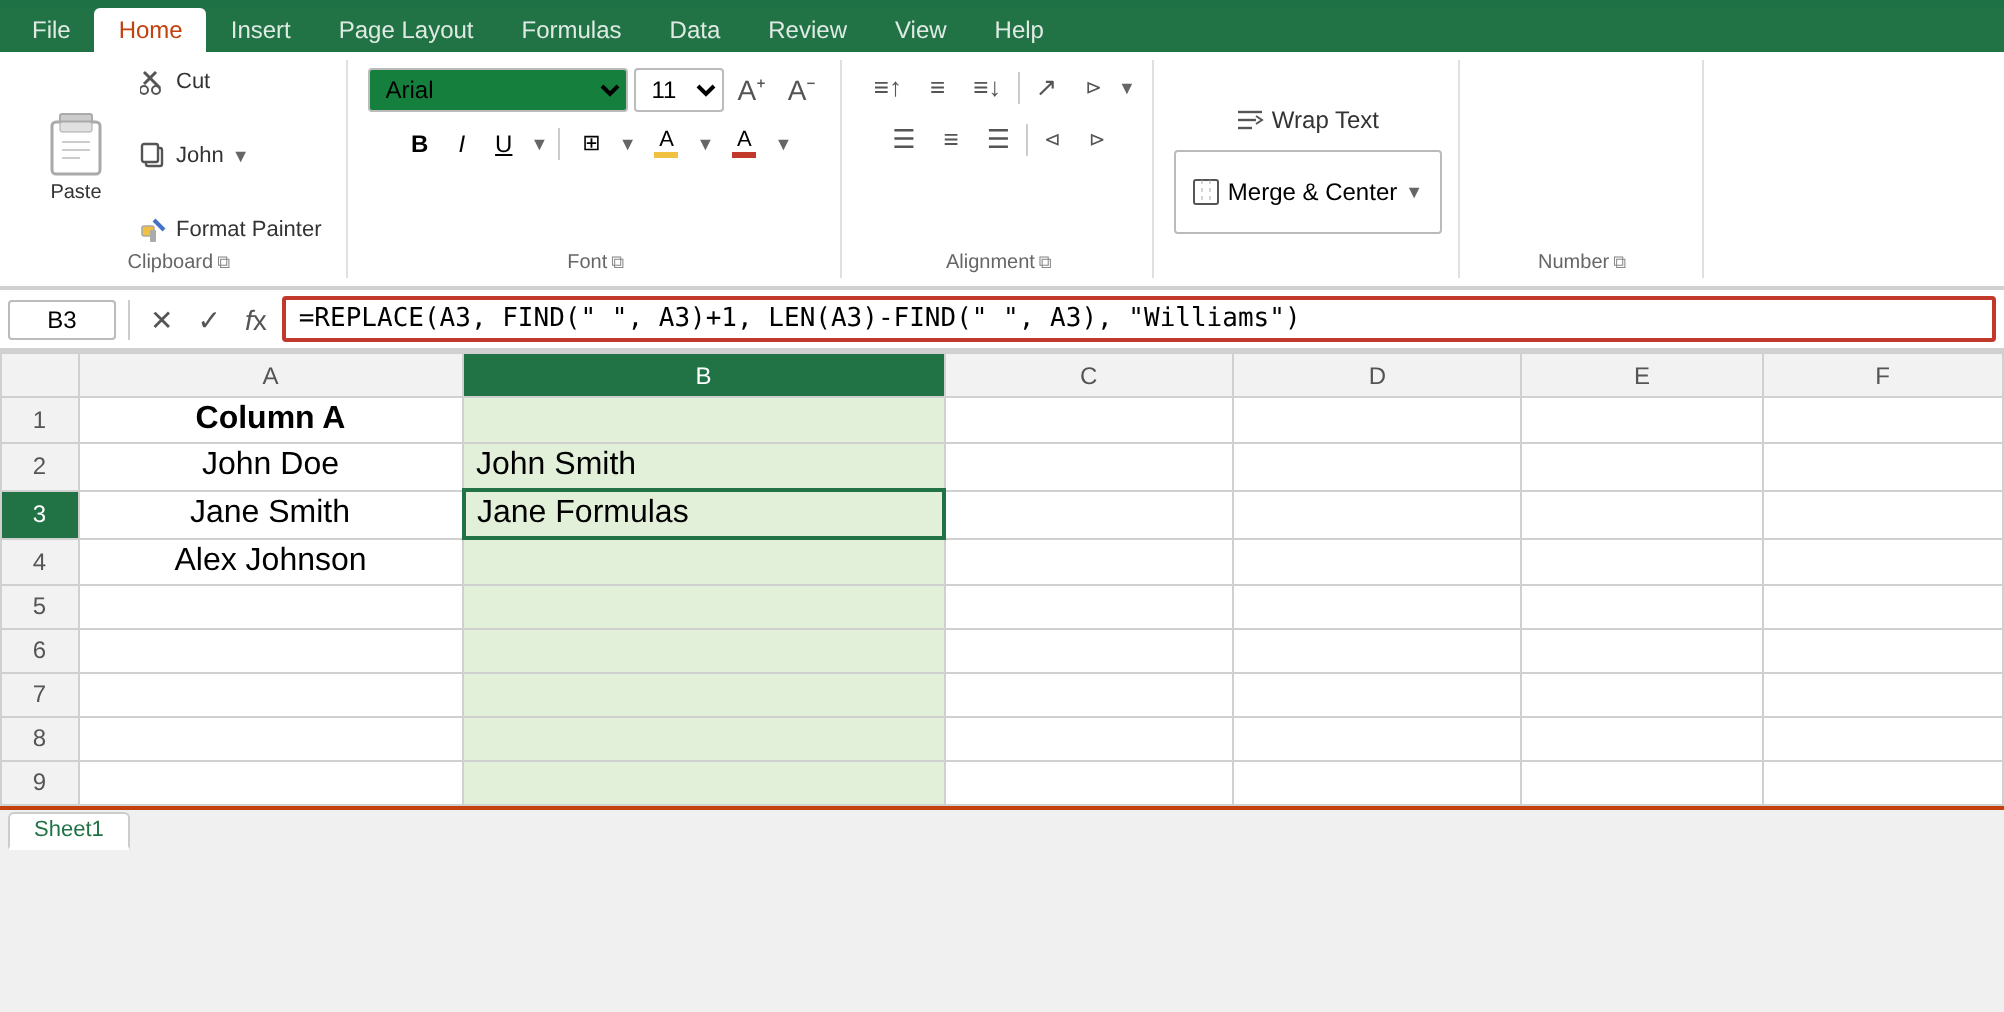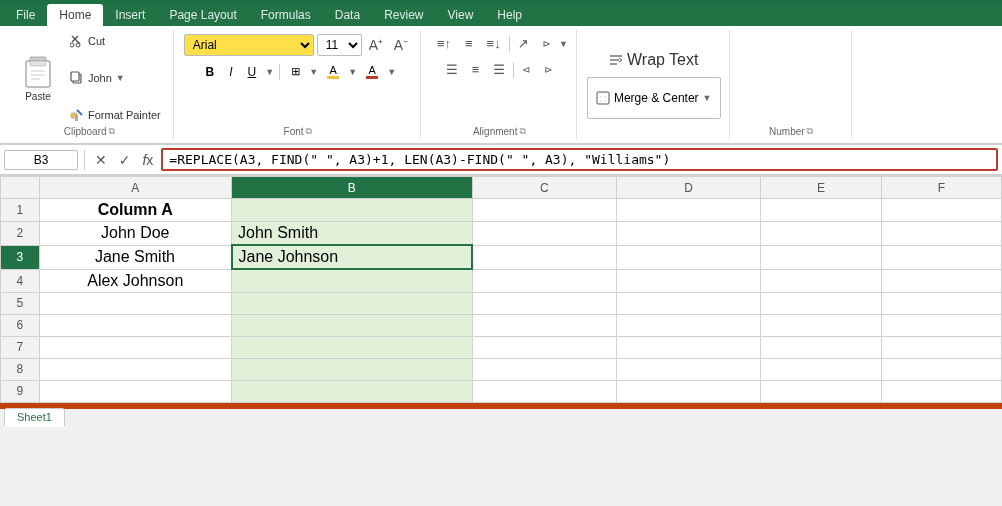--- a/index.html
+++ b/index.html
@@ -3,65 +3,65 @@
   <meta charset="utf-8">
   <style>
     * { box-sizing: border-box; margin: 0; padding: 0; }
     body { font-family: 'Segoe UI', Arial, sans-serif; font-size: 12px; background: #f0f0f0; user-select: none; }
 
     
     .ribbon { background: #fff; border-bottom: 1px solid #d0d0d0; }
     .ribbon-top { background: #1e7145; height: 4px; }
     .ribbon-tabs { display: flex; background: #217346; padding-left: 4px; }
     .ribbon-tab { color: #fff; padding: 4px 12px; font-size: 12px; cursor: pointer; opacity: 0.85; }
-    .ribbon-tab.active { background: #fff; color: #404040; opacity: 1; font-weight: 500; border-radius: 3px 3px 0 0; }
+    .ribbon-tab.active { background: #fff; color: #c2410c; opacity: 1; font-weight: 500; border-radius: 3px 3px 0 0; }
     .ribbon-content { background: #fff; padding: 4px 6px; display: flex; align-items: stretch; gap: 2px; min-height: 90px; border-bottom: 1px solid #d0d0d0; }
     
     .ribbon-group { display: flex; flex-direction: column; align-items: center; border-right: 1px solid #e0e0e0; padding: 2px 8px; min-width: 60px; position: relative; }
     .ribbon-group-label { font-size: 10px; color: #666; margin-top: auto; padding-top: 2px; white-space: nowrap; display: flex; align-items: center; gap: 2px; }
     .ribbon-group-content { display: flex; align-items: center; flex: 1; gap: 4px; }
 
     
     .clipboard-group .ribbon-group-content { display: flex; align-items: center; }
     .paste-btn { display: flex; flex-direction: column; align-items: center; padding: 4px 8px; cursor: pointer; border-radius: 3px; }
     .paste-icon { width: 32px; height: 36px; display: flex; align-items: center; justify-content: center; }
     .paste-label { font-size: 10px; color: #333; }
     .clipboard-right { display: flex; flex-direction: column; gap: 19px; justify-content: center; }
     .clip-btn { display: flex; align-items: center; gap: 4px; padding: 2px 4px; cursor: pointer; border-radius: 2px; font-size: 11px; color: #333; }
 
     
     .font-group .ribbon-group-content { display: flex; flex-direction: column; gap: 3px; }
     .font-row { display: flex; align-items: center; gap: 3px; }
-    .font-select { border: 1px solid #bbb; padding: 2px 4px; font-size: 12px; width: 130px; border-radius: 2px; background: #fde047; }
+    .font-select { border: 1px solid #bbb; padding: 2px 4px; font-size: 12px; width: 130px; border-radius: 2px; background: #15803d; }
     .font-size-select { border: 1px solid #bbb; padding: 2px 4px; font-size: 12px; width: 45px; border-radius: 2px; background: #fff; }
     .font-btn { border: 1px solid transparent; background: none; padding: 2px 5px; cursor: pointer; font-size: 12px; border-radius: 2px; }
     .font-btn.bold { font-weight: bold; }
     .font-btn.italic { font-style: italic; }
     .font-btn.underline { text-decoration: underline; }
     .size-btn { border: 1px solid transparent; background: none; padding: 2px 3px; cursor: pointer; font-size: 14px; border-radius: 2px; color: #555; }
 
     
     .align-group .ribbon-group-content { display: flex; flex-direction: column; gap: 4px; }
     .align-row { display: flex; align-items: center; gap: 2px; }
     .align-btn { border: 1px solid transparent; background: none; padding: 3px 5px; cursor: pointer; border-radius: 2px; color: #555; font-size: 13px; }
 
     
     .wrapmerge-group .ribbon-group-content { display: flex; flex-direction: column; gap: 4px; justify-content: center; }
-    .wm-btn { display: flex; align-items: center; gap: 4px; padding: 3px 6px; cursor: pointer; border-radius: 2px; font-size: 16px; color: #333; border: none; background: none; white-space: nowrap; }
+    .wm-btn { display: flex; align-items: center; gap: 4px; padding: 3px 6px; cursor: pointer; border-radius: 2px; font-size: 12px; color: #333; border: none; background: none; white-space: nowrap; }
     .merge-btn { border: 1px solid #bbb; padding: 13px 8px; cursor: pointer; border-radius: 2px; font-size: 12px; background: none; display: flex; align-items: center; gap: 4px; }
 
     
     .number-group .ribbon-group-content { display: flex; flex-direction: column; gap: 3px; }
     .number-select { border: 1px solid #bbb; padding: 2px 4px; font-size: 12px; width: 110px; border-radius: 2px; background: #fff; }
     .number-row { display: flex; gap: 2px; }
     .num-btn { border: 1px solid transparent; background: none; padding: 2px 5px; cursor: pointer; font-size: 11px; border-radius: 2px; color: #555; }
 
     
     .formula-bar { display: flex; align-items: center; background: #fff; border-bottom: 2px solid #d0d0d0; padding: 3px 4px; gap: 4px; min-height: 30px; }
-    .cell-ref { border: 1px solid #bbb; padding: 2px 6px; font-size: 12px; width: 74px; text-align: center; background: #fff; border-radius: 2px; }
+    .cell-ref { border: 1px solid #bbb; padding: 2px 6px; font-size: 12px; width: 54px; text-align: center; background: #fff; border-radius: 2px; }
     .formula-divider { width: 1px; height: 20px; background: #ccc; margin: 0 2px; }
     .formula-btn { background: none; border: none; cursor: pointer; color: #555; font-size: 14px; padding: 2px 4px; }
     .formula-input { flex: 1; border: 2px solid #c0392b; padding: 2px 6px; font-size: 13px; font-family: 'Consolas', monospace; border-radius: 2px; outline: none; background: #fff; color: #000; }
 
     
     .spreadsheet { display: flex; flex: 1; overflow: hidden; background: #fff; }
     .sheet-container { width: 100%; overflow: auto; }
     
     table.grid { border-collapse: collapse; width: 100%; }
     table.grid th, table.grid td { border: 1px solid #d0d0d0; }
@@ -85,21 +85,21 @@
     .col-a { width: 160px; }
     .col-b { width: 200px; }
     .col-c { width: 120px; }
     .col-d { width: 120px; }
     .col-e { width: 100px; }
     .col-f { width: 100px; }
 
     .dialog-box-launcher { font-size: 9px; color: #888; cursor: pointer; }
 
     
-    .sheet-tabs { background: #f0f0f0; border-top: 6px solid #c2410c; display: flex; align-items: center; padding: 0 4px; height: 24px; gap: 2px; }
+    .sheet-tabs { background: #f0f0f0; border-top: 2px solid #c2410c; display: flex; align-items: center; padding: 0 4px; height: 24px; gap: 2px; }
     .sheet-tab { padding: 2px 12px; font-size: 11px; background: #fff; border: 1px solid #ccc; border-bottom: none; cursor: pointer; border-radius: 3px 3px 0 0; }
     .sheet-tab.active { background: #fff; color: #217346; border-bottom: 2px solid #fff; }
   </style>
 </head>
 <body>
 
 <div class="ribbon">
 
   <div class="ribbon-top"></div>
 
@@ -303,21 +303,21 @@
             <td class="cell center">John Doe</td>
             <td class="cell col-highlighted">John Smith</td>
             <td class="cell"></td>
             <td class="cell"></td>
             <td class="cell"></td>
             <td class="cell"></td>
           </tr>
           <tr>
             <th class="row-header active">3</th>
             <td class="cell center">Jane Smith</td>
-            <td class="cell col-highlighted selected">Jane Johnson</td>
+            <td class="cell col-highlighted selected">Jane Formulas</td>
             <td class="cell"></td>
             <td class="cell"></td>
             <td class="cell"></td>
             <td class="cell"></td>
           </tr>
           <tr>
             <th class="row-header">4</th>
             <td class="cell center">Alex Johnson</td>
             <td class="cell col-highlighted"></td>
             <td class="cell"></td>

